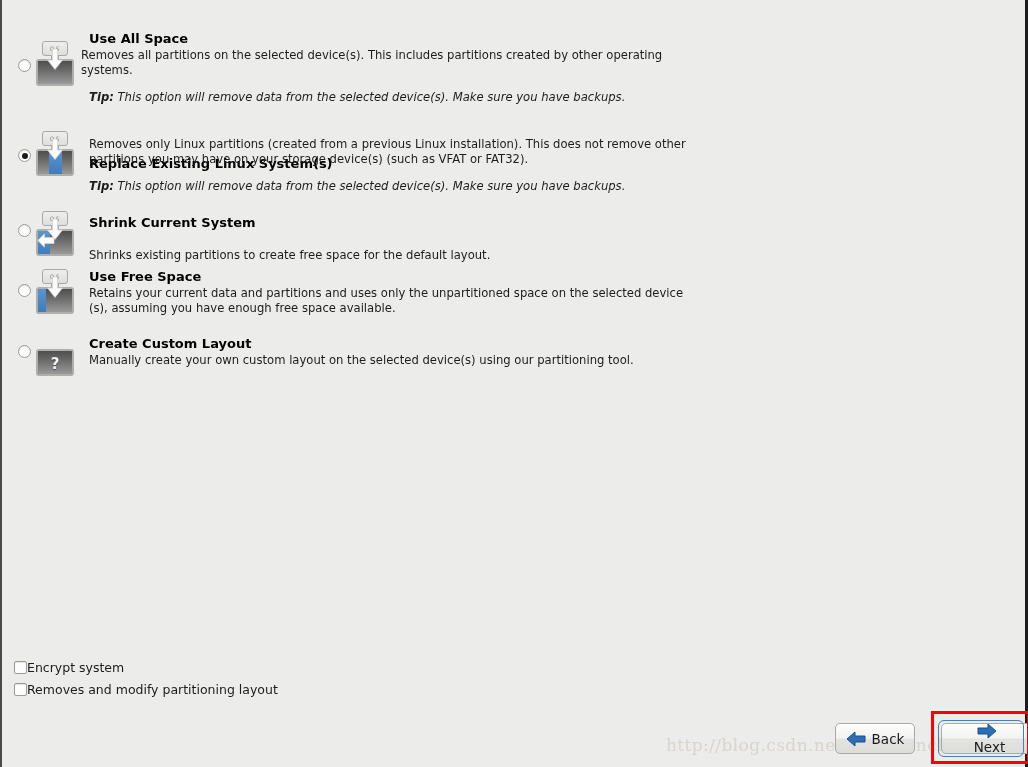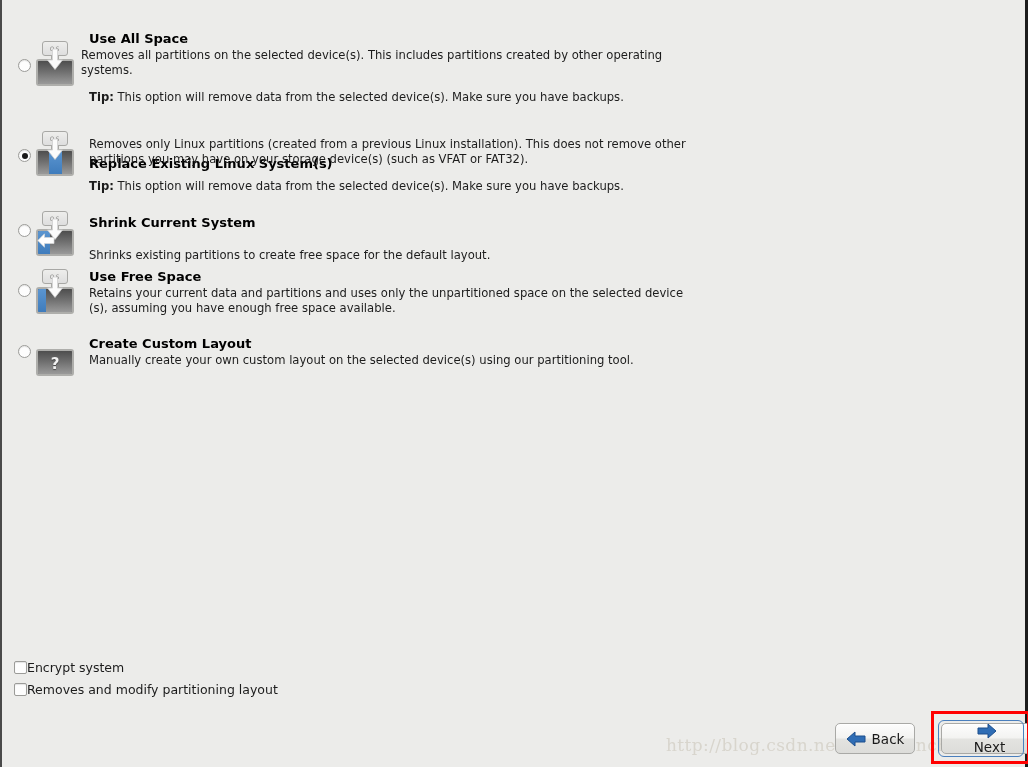--- a/index.html
+++ b/index.html
@@ -170,20 +170,21 @@
     font-size: 11.6px;
     color: #1c1c1c;
     line-height: 14.5px;
     width: 608px;
   }
   .opt-tip {
     position: absolute;
     font-size: 11.6px;
     color: #1c1c1c;
     white-space: nowrap;
+    font-style: italic;
   }
   .opt-tip b { font-weight: bold; }
 
   
   .checks { position: absolute; left: 0; top: 0; }
   .check-row {
     position: absolute;
     left: 12px;
     display: flex;
     align-items: center;

